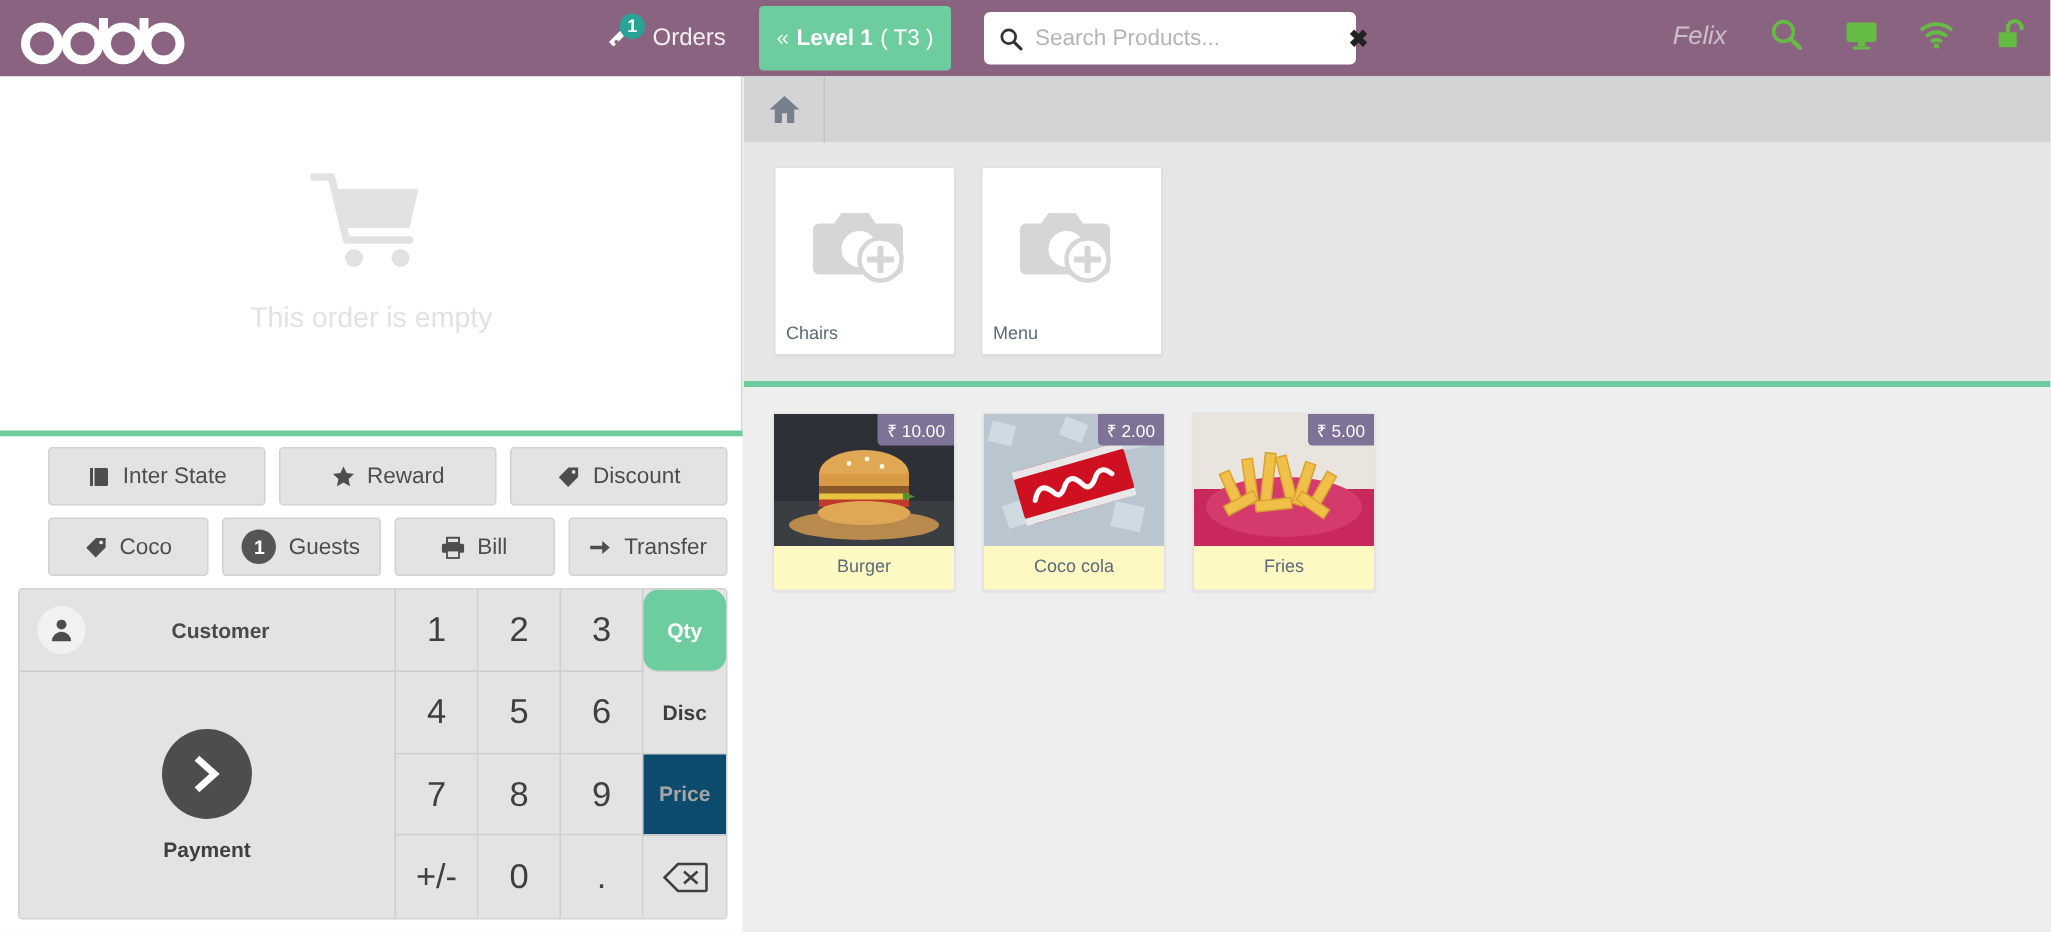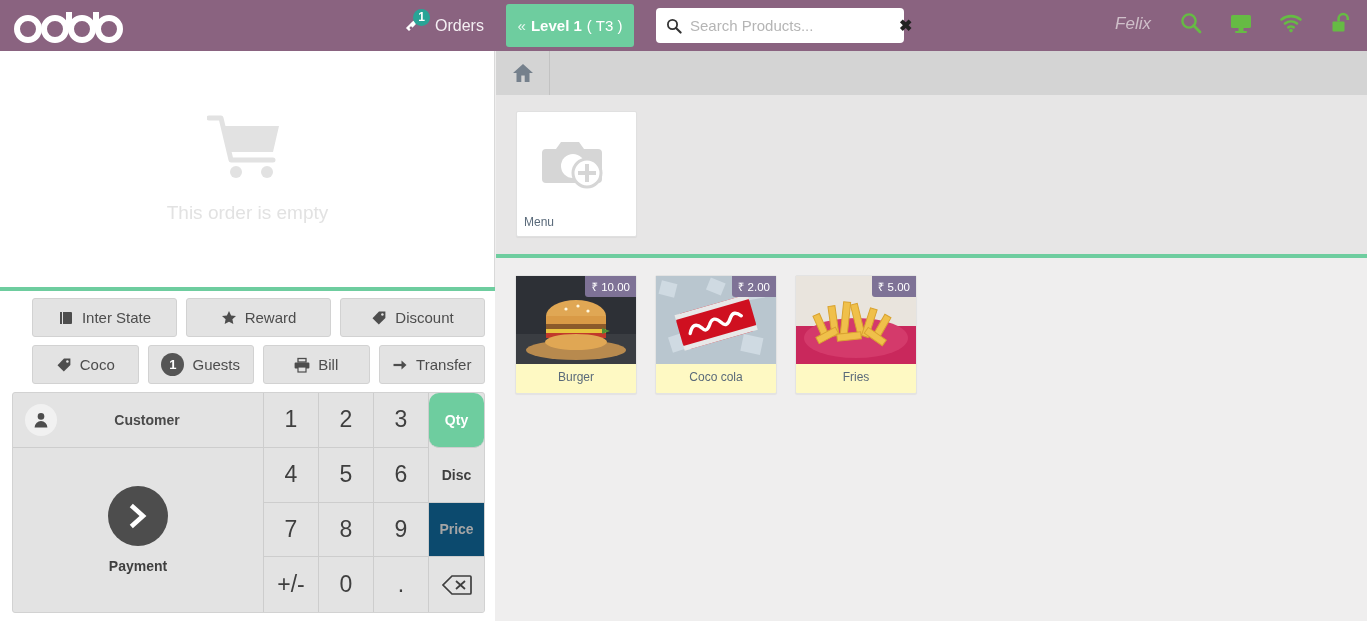--- a/index.html
+++ b/index.html
@@ -395,20 +395,32 @@
       <div class="cat-card">
         <div class="cat-img">
           <svg width="78" height="62" viewBox="0 0 78 62">
             <path d="M4 16 h14 l5 -7 h18 l5 7 h14 a4 4 0 0 1 4 4 v26 a4 4 0 0 1 -4 4 H8 a4 4 0 0 1 -4 -4 V20 a4 4 0 0 1 4 -4 z" fill="#d6d6d6"></path>
             <circle cx="35" cy="33" r="12" fill="#ffffff"></circle>
             <circle cx="49" cy="40" r="14" fill="#ffffff" stroke="#d6d6d6" stroke-width="3"></circle>
             <rect x="47" y="31" width="4" height="18" fill="#d6d6d6"></rect>
             <rect x="40" y="38" width="18" height="4" fill="#d6d6d6"></rect>
           </svg>
         </div>
+        <div class="cat-name">Chairs</div>
+      </div>
+      <div class="cat-card">
+        <div class="cat-img">
+          <svg width="78" height="62" viewBox="0 0 78 62">
+            <path d="M4 16 h14 l5 -7 h18 l5 7 h14 a4 4 0 0 1 4 4 v26 a4 4 0 0 1 -4 4 H8 a4 4 0 0 1 -4 -4 V20 a4 4 0 0 1 4 -4 z" fill="#d6d6d6"></path>
+            <circle cx="35" cy="33" r="12" fill="#ffffff"></circle>
+            <circle cx="49" cy="40" r="14" fill="#ffffff" stroke="#d6d6d6" stroke-width="3"></circle>
+            <rect x="47" y="31" width="4" height="18" fill="#d6d6d6"></rect>
+            <rect x="40" y="38" width="18" height="4" fill="#d6d6d6"></rect>
+          </svg>
+        </div>
         <div class="cat-name">Menu</div>
       </div>
     </div>
 
     <div class="green-sep"></div>
 
     <div class="prod-area">
 
       <div class="prod-card">
         <span class="price-badge">₹ 10.00</span>

